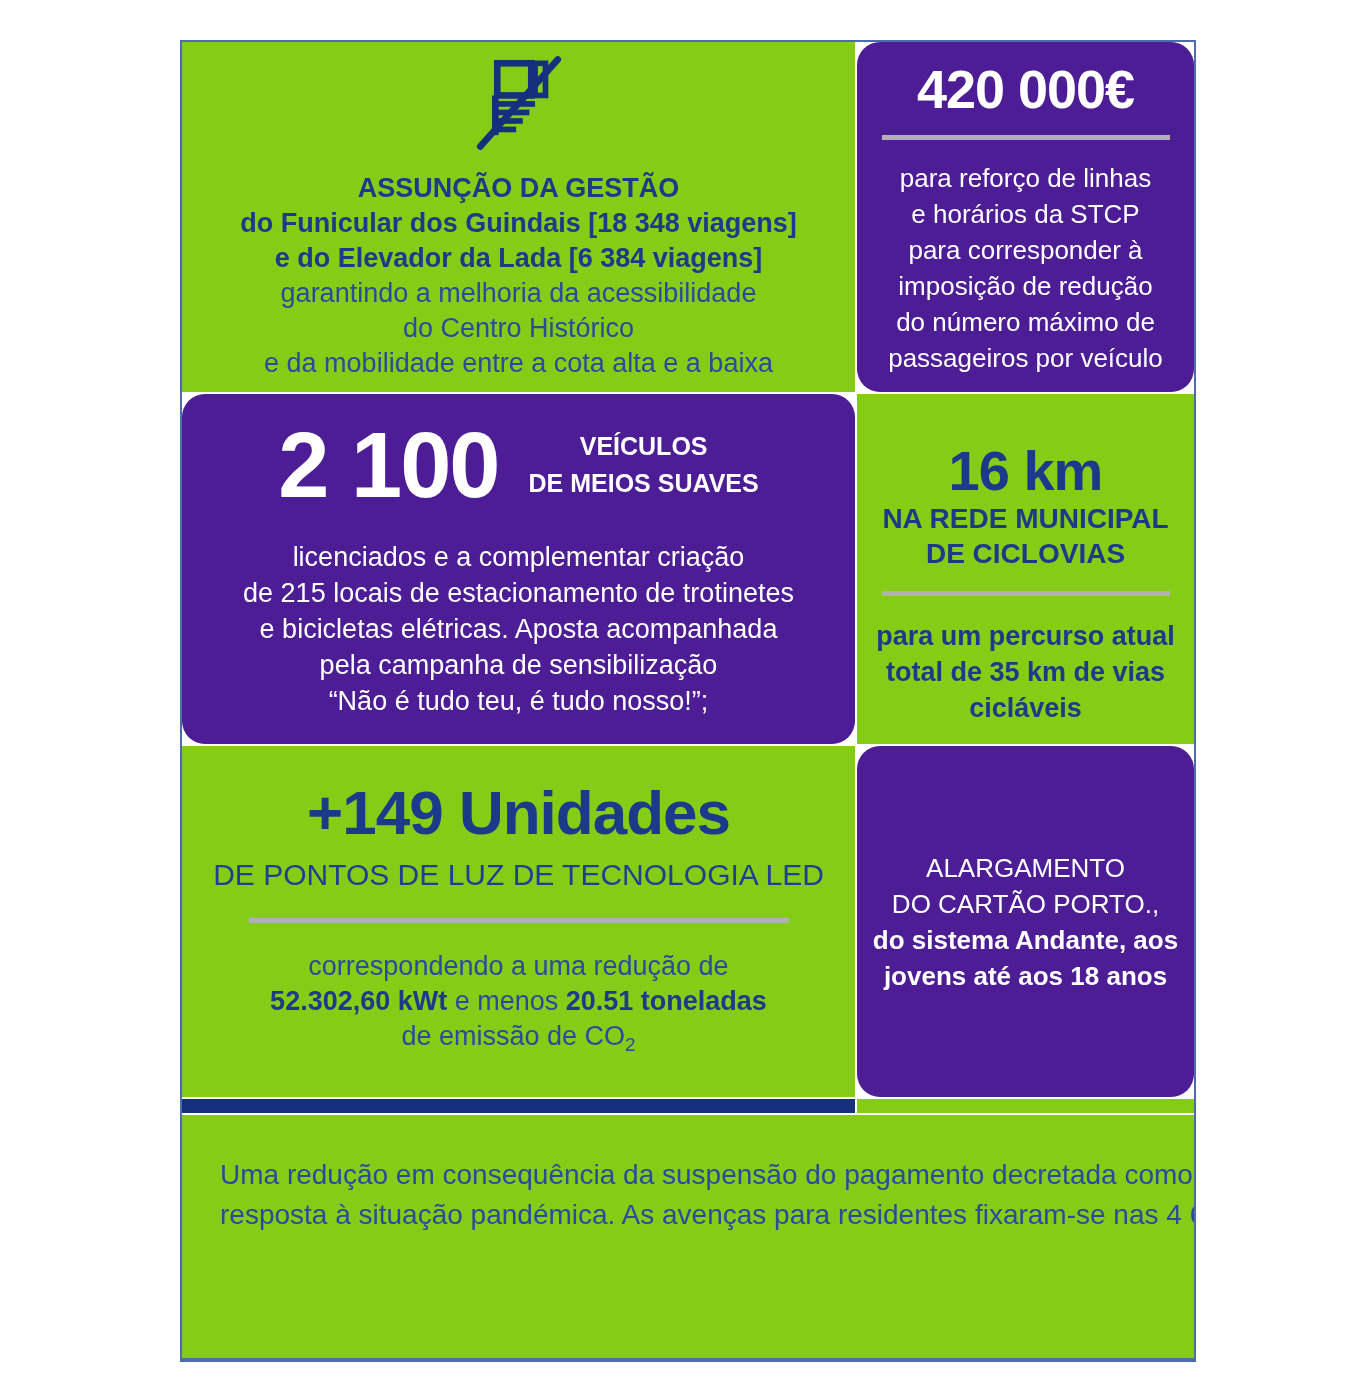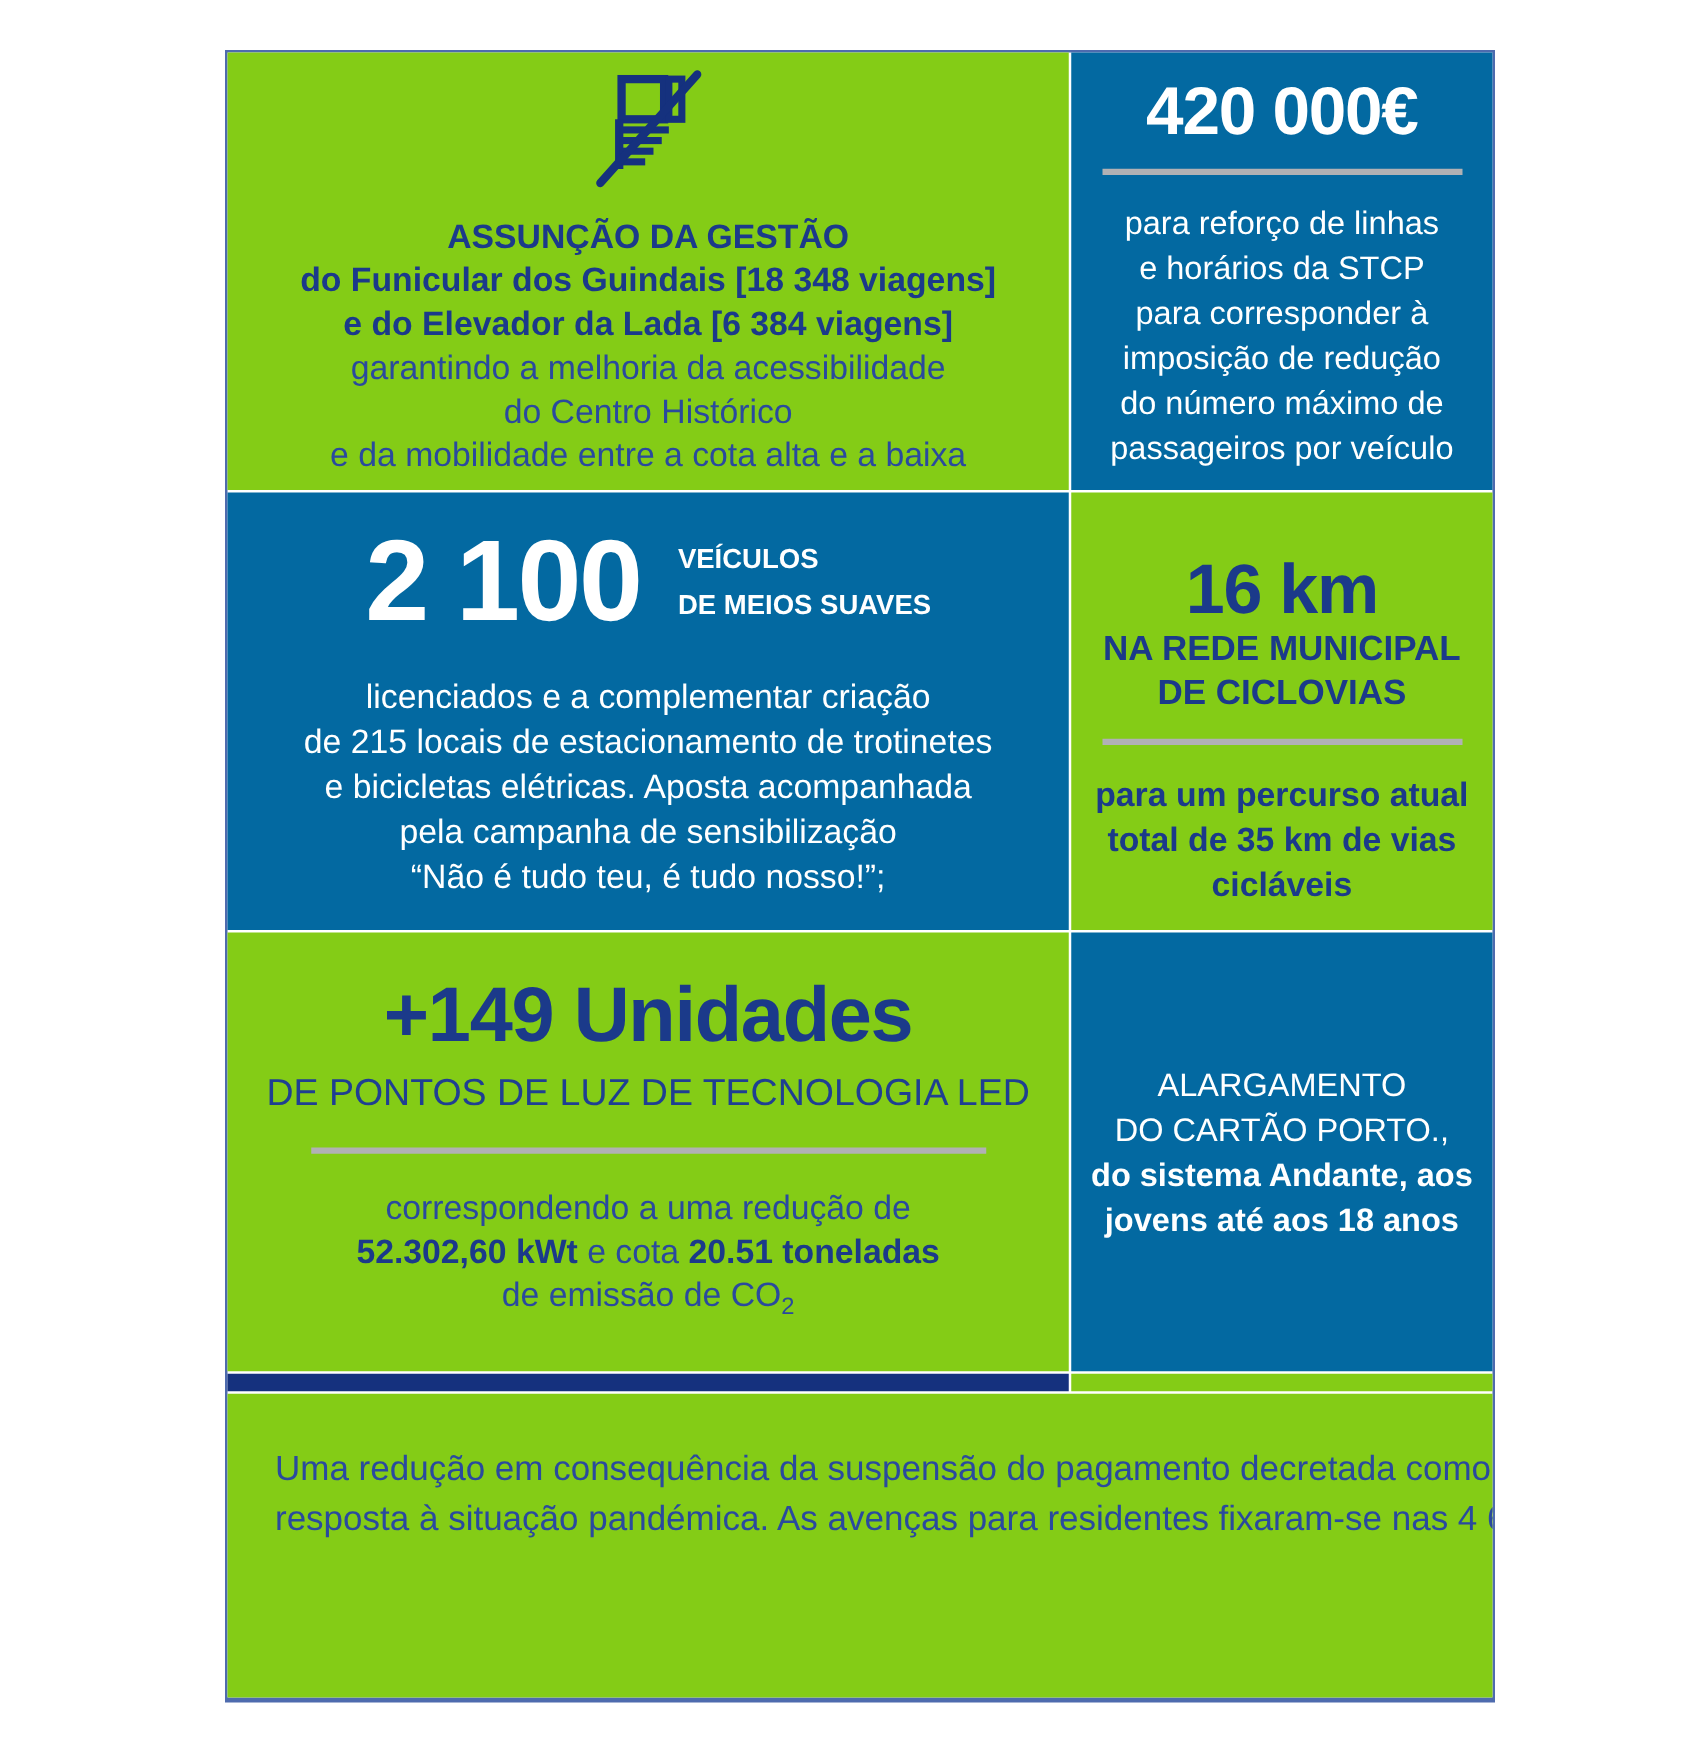--- a/index.html
+++ b/index.html
@@ -10,41 +10,41 @@
   .board {
     position:absolute; left:180px; top:40px; width:1016px; height:1322px;
     border:2px solid #4e6bae; border-bottom-width:4px;
     background:#ffffff;
     display:grid;
     grid-template-columns:673px 337px;
     grid-template-rows:350px 350px 351px 14px 1fr;
     gap:2px;
   }
   .cell { position:relative; overflow:hidden; }
-  .navy { background:#0369a1; color:#ffffff; }
+  .navy { background:#4c1d95; color:#ffffff;border-radius:23px; }
   .white { background:#84cc16; }
 
   .col-center { display:flex; flex-direction:column; align-items:center; justify-content:center; text-align:center; }
   .nowrap { white-space:nowrap; }
 
   
   .funicular-icon-wrap { margin-bottom:14px; }
   .fun-title { font-size:27px; line-height:35px; font-weight:700; color:#1b3a8a; }
   .fun-body  { font-size:27px; line-height:35px; font-weight:400; color:#2a4a9e; }
 
   
   .stcp-amount { font-size:54px; font-weight:700; letter-spacing:-1px; line-height:60px; }
   .divider { height:5px; background:#b1b1b4; border:none; }
   .stcp-divider { width:288px; margin:16px auto 20px; }
   .stcp-body { font-size:26px; line-height:36px; font-weight:400; }
 
   
   .ms-toprow { display:flex; align-items:center; justify-content:center; gap:30px; margin-bottom:28px; }
   .ms-number { font-size:92px; font-weight:700; letter-spacing:-2px; line-height:92px; }
-  .ms-label  { font-size:22px; font-weight:700; line-height:37px; text-align:left; }
+  .ms-label  { font-size:25px; font-weight:700; line-height:37px; text-align:center; }
   .ms-body   { font-size:27px; line-height:36px; font-weight:500; }
 
   
   .cic-number { font-size:56px; font-weight:700; line-height:60px; color:#1b3a8a; letter-spacing:-1px;margin-top:28px; }
   .cic-sub    { font-size:28px; font-weight:800; line-height:35px; color:#1b3a8a; }
   .cic-divider{ width:288px; margin:20px auto 22px; }
   .cic-body   { font-size:27px; font-weight:700; line-height:36px; color:#1b3a8a; }
 
   
   .led-number { font-size:62px; font-weight:700; letter-spacing:-1px; line-height:66px; color:#1b3a8a; }
@@ -133,21 +133,21 @@
       <div class="cic-body nowrap">para um percurso atual</div>
       <div class="cic-body nowrap">total de 35 km de vias</div>
       <div class="cic-body nowrap">cicláveis</div>
     </div>
 
     <div class="cell white col-center">
       <div class="led-number nowrap">+149 Unidades</div>
       <div class="led-sub nowrap">DE PONTOS DE LUZ DE TECNOLOGIA LED</div>
       <hr class="divider led-divider">
       <div class="led-body nowrap">correspondendo a uma redução de</div>
-      <div class="led-body nowrap"><b>52.302,60 kWt</b><span> e cota </span><b>20.51 toneladas</b></div>
+      <div class="led-body nowrap"><b>52.302,60 kWt</b><span> e menos </span><b>20.51 toneladas</b></div>
       <div class="led-body nowrap"><span>de emissão de CO</span><sub>2</sub></div>
     </div>
 
     <div class="cell navy col-center">
       <div class="cp-title nowrap">ALARGAMENTO</div>
       <div class="cp-title nowrap">DO CARTÃO PORTO.,</div>
       <div class="cp-body nowrap">do sistema Andante, aos</div>
       <div class="cp-body nowrap">jovens até aos 18 anos</div>
     </div>
 

